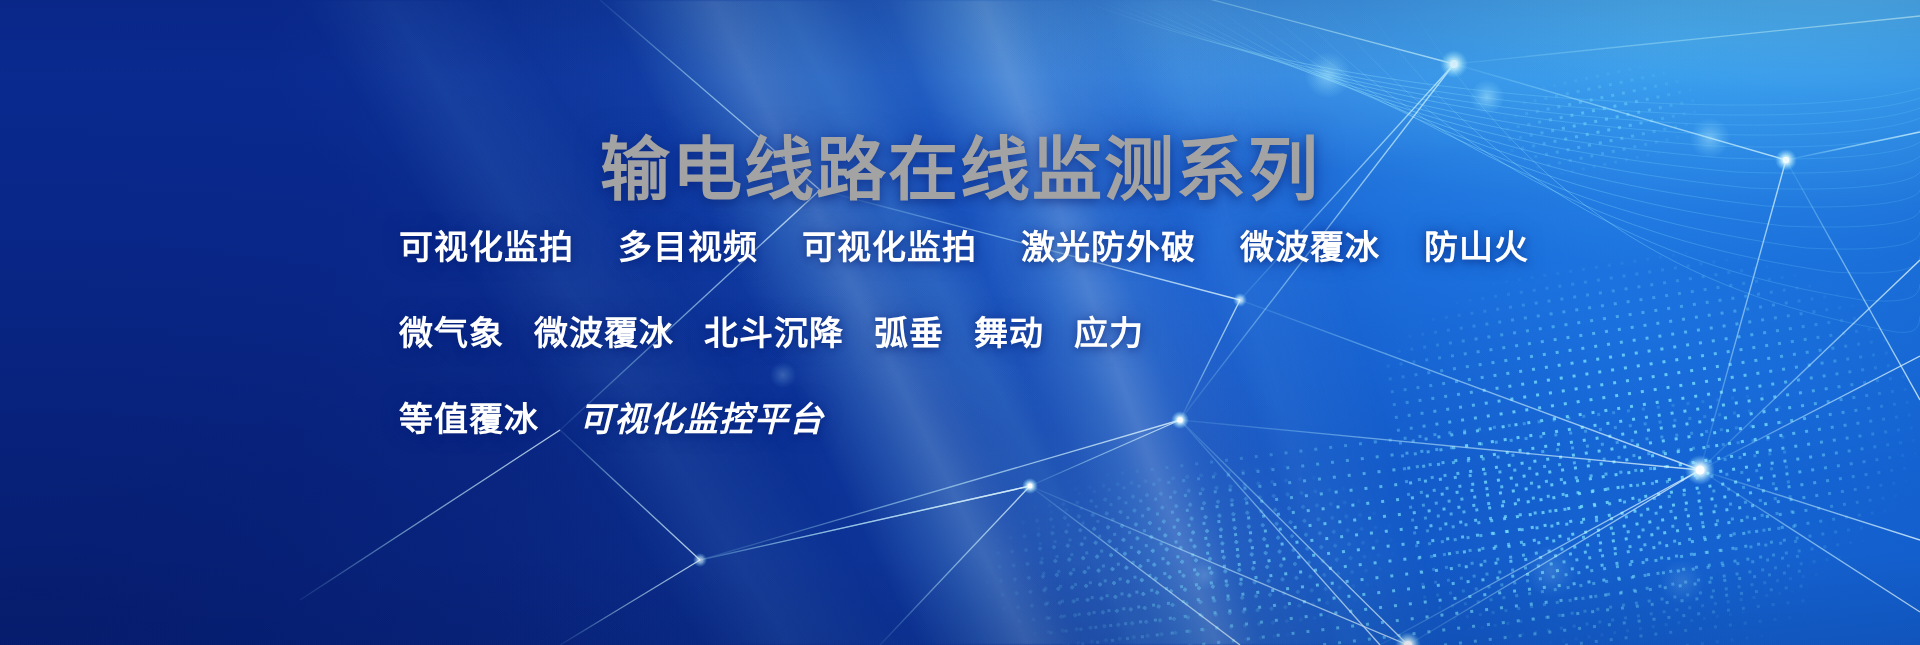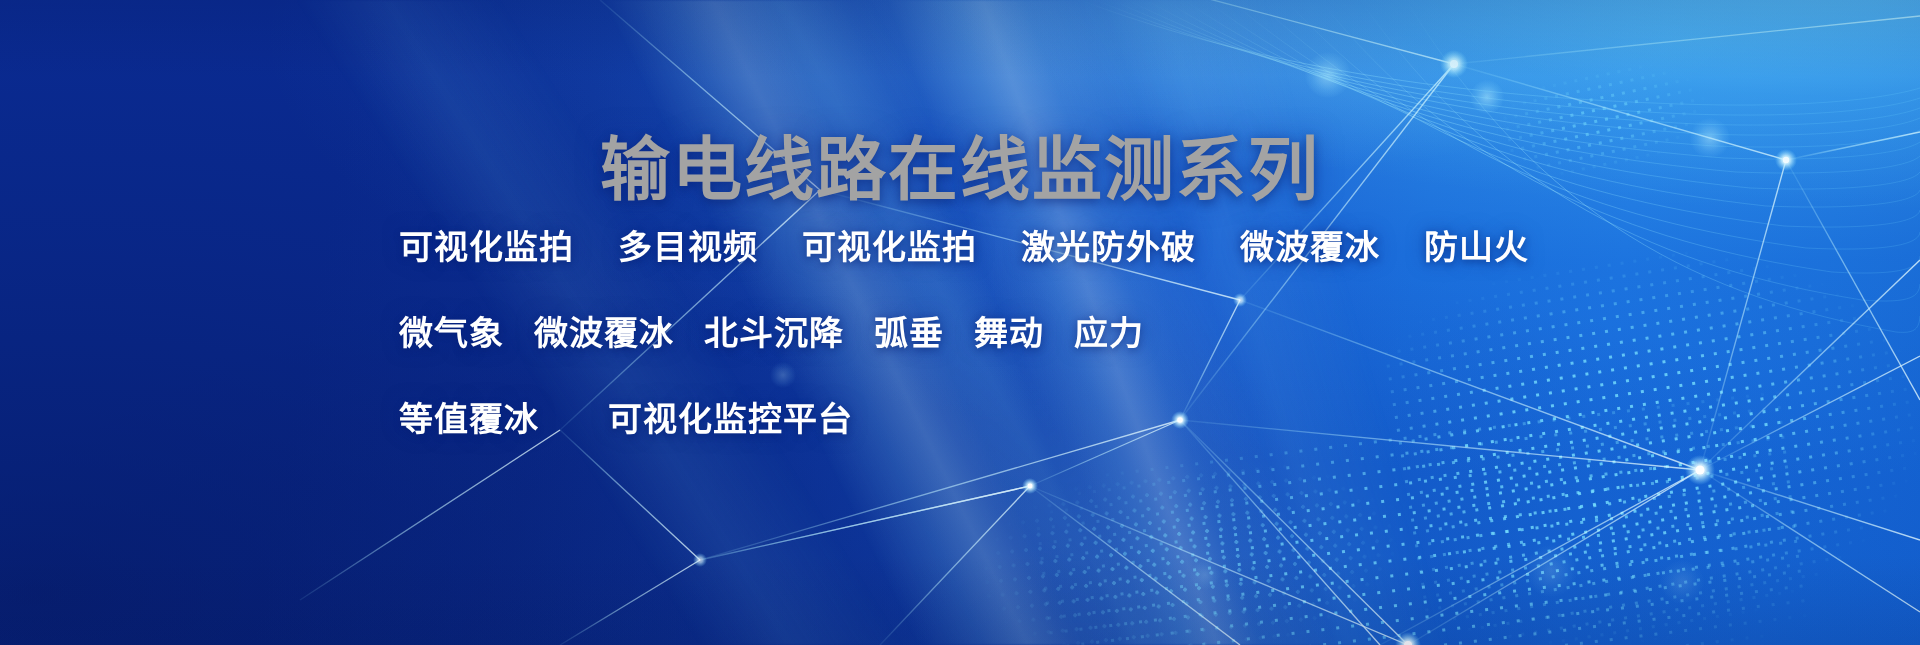--- a/index.html
+++ b/index.html
@@ -168,21 +168,21 @@
     line-height: 1;
     letter-spacing: 1px;
     text-shadow:
       0 0 18px rgba(10,40,140,0.55),
       0 2px 7px rgba(5,24,96,0.45);
   }
 
   
   .feature-row .feature-item + .feature-item { margin-left: 44px; }
   .feature-row.tight .feature-item + .feature-item { margin-left: 30px; }
-  .feature-row.wide  .feature-item + .feature-item { margin-left: 69px; }
+  .feature-row.wide  .feature-item + .feature-item { margin-left: 40px; font-style: italic; }
 </style>
 </head>
 <body>
 
 <div id="banner">
 
   <div class="bg-layer" id="bg-base"></div>
   <div class="bg-layer" id="bg-vgrad"></div>
   <div class="bg-layer" id="bg-streaks"></div>
 

